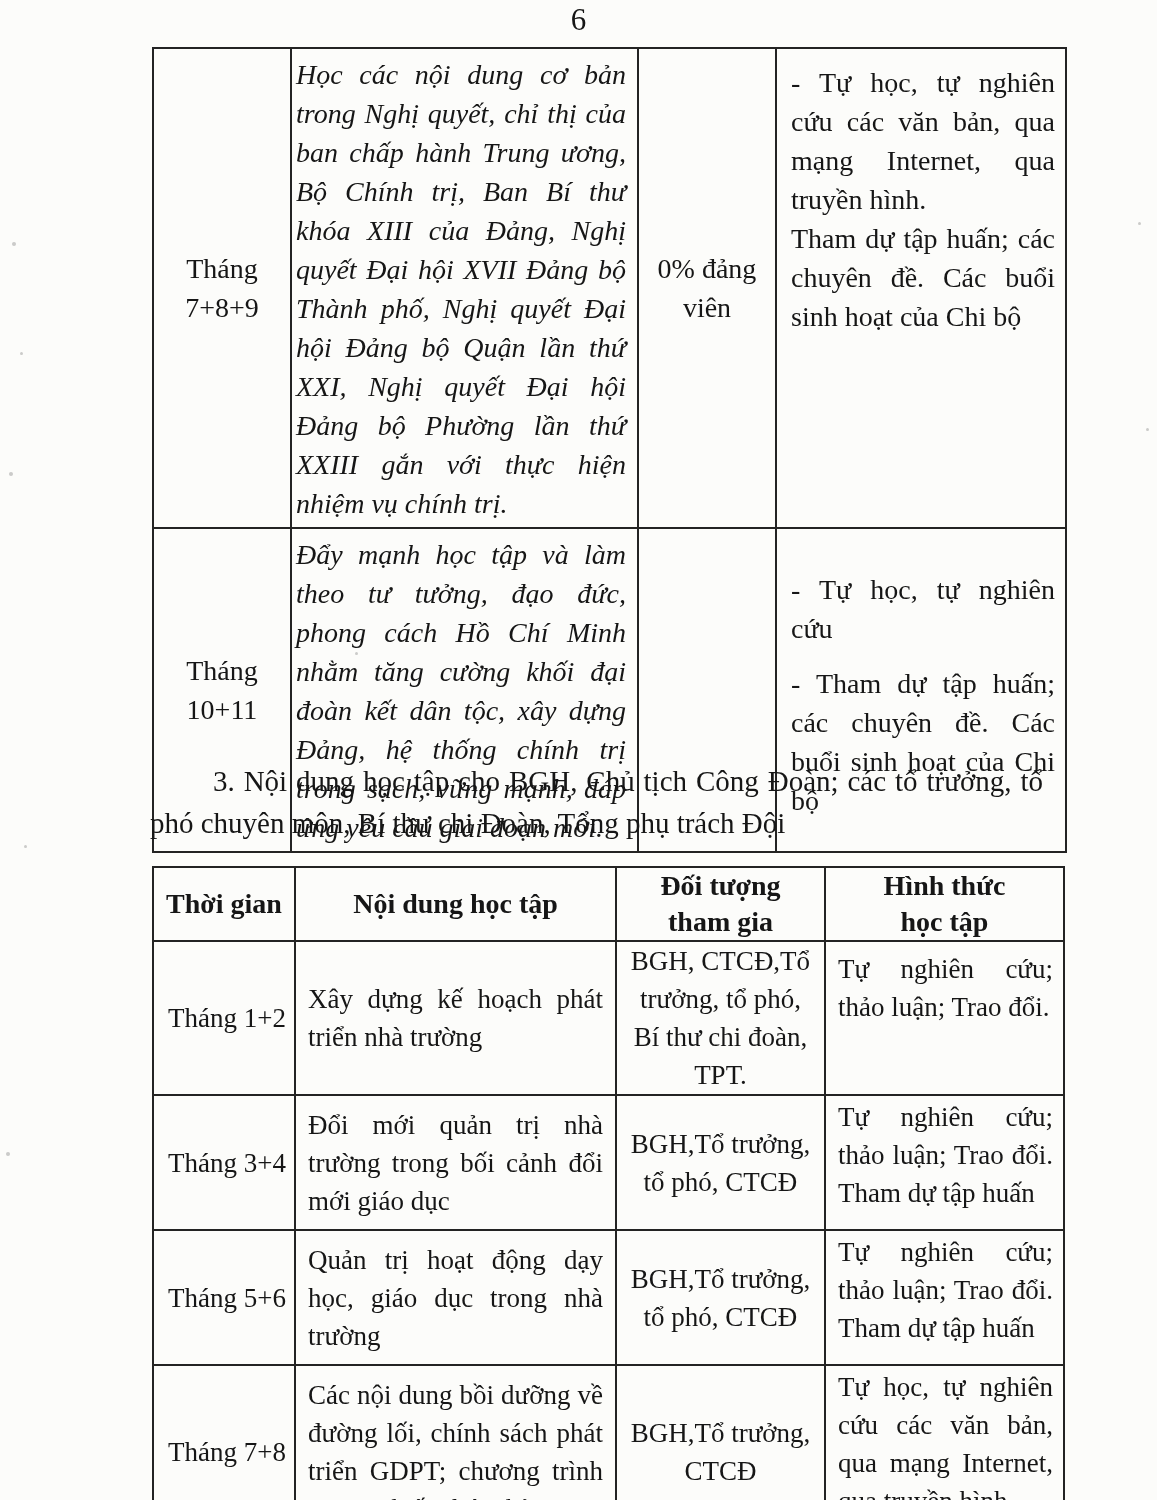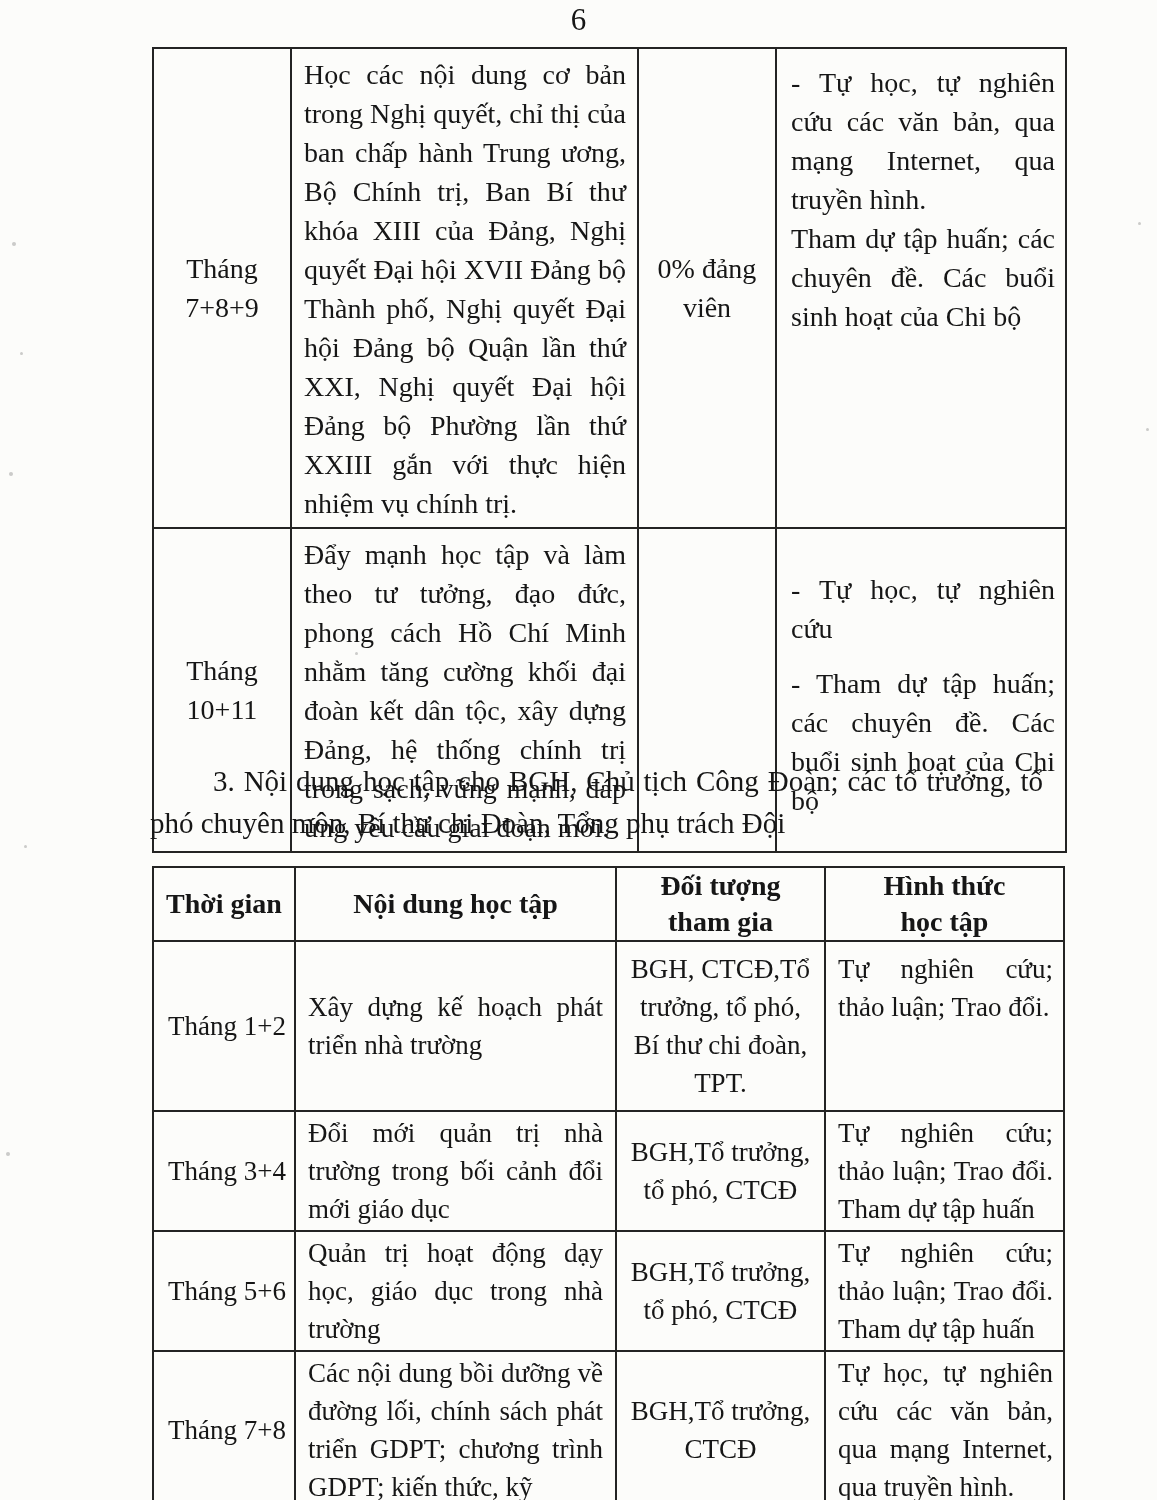--- a/index.html
+++ b/index.html
@@ -42,21 +42,22 @@
   #table1 { left: 152px; top: 47px; width: 913px; }
   #table1 td { font-size: 28px; line-height: 39px; }
   #table1 .c-time {
     text-align: center;
     vertical-align: middle;
     padding: 0 29px;
   }
   #table1 .c-content {
     text-align: justify;
     vertical-align: top;
-    padding: 6px 11px 4px 12px;
+    padding: 6px 11px 4px 4px;
+    font-style: italic;
   }
   #table1 .c-part {
     text-align: center;
     vertical-align: middle;
     padding: 0 8px;
   }
   #table1 .c-format {
     vertical-align: top;
     padding: 14px 10px 4px 14px;
     text-align: justify;
@@ -99,27 +100,27 @@
     margin-left: 32px;
   }
   #table2 .c-content {
     text-align: justify;
     vertical-align: middle;
     padding: 2px 12px;
   }
   #table2 .c-part {
     text-align: center;
     vertical-align: middle;
-    padding: 8px 10px;
+    padding: 0 10px;
     border-radius: 6px;
   }
   #table2 .c-format {
     text-align: justify;
     vertical-align: middle;
-    padding: 2px 10px 2px 12px;
+    padding: 2px 10px 17px 12px;
   }
   #table2 tr.r1 .c-format { vertical-align: top; padding-top: 8px; }
 
   
   .speck {
     position: absolute;
     border-radius: 50%;
     background: #4a4a4a;
     opacity: 0.28;
   }

